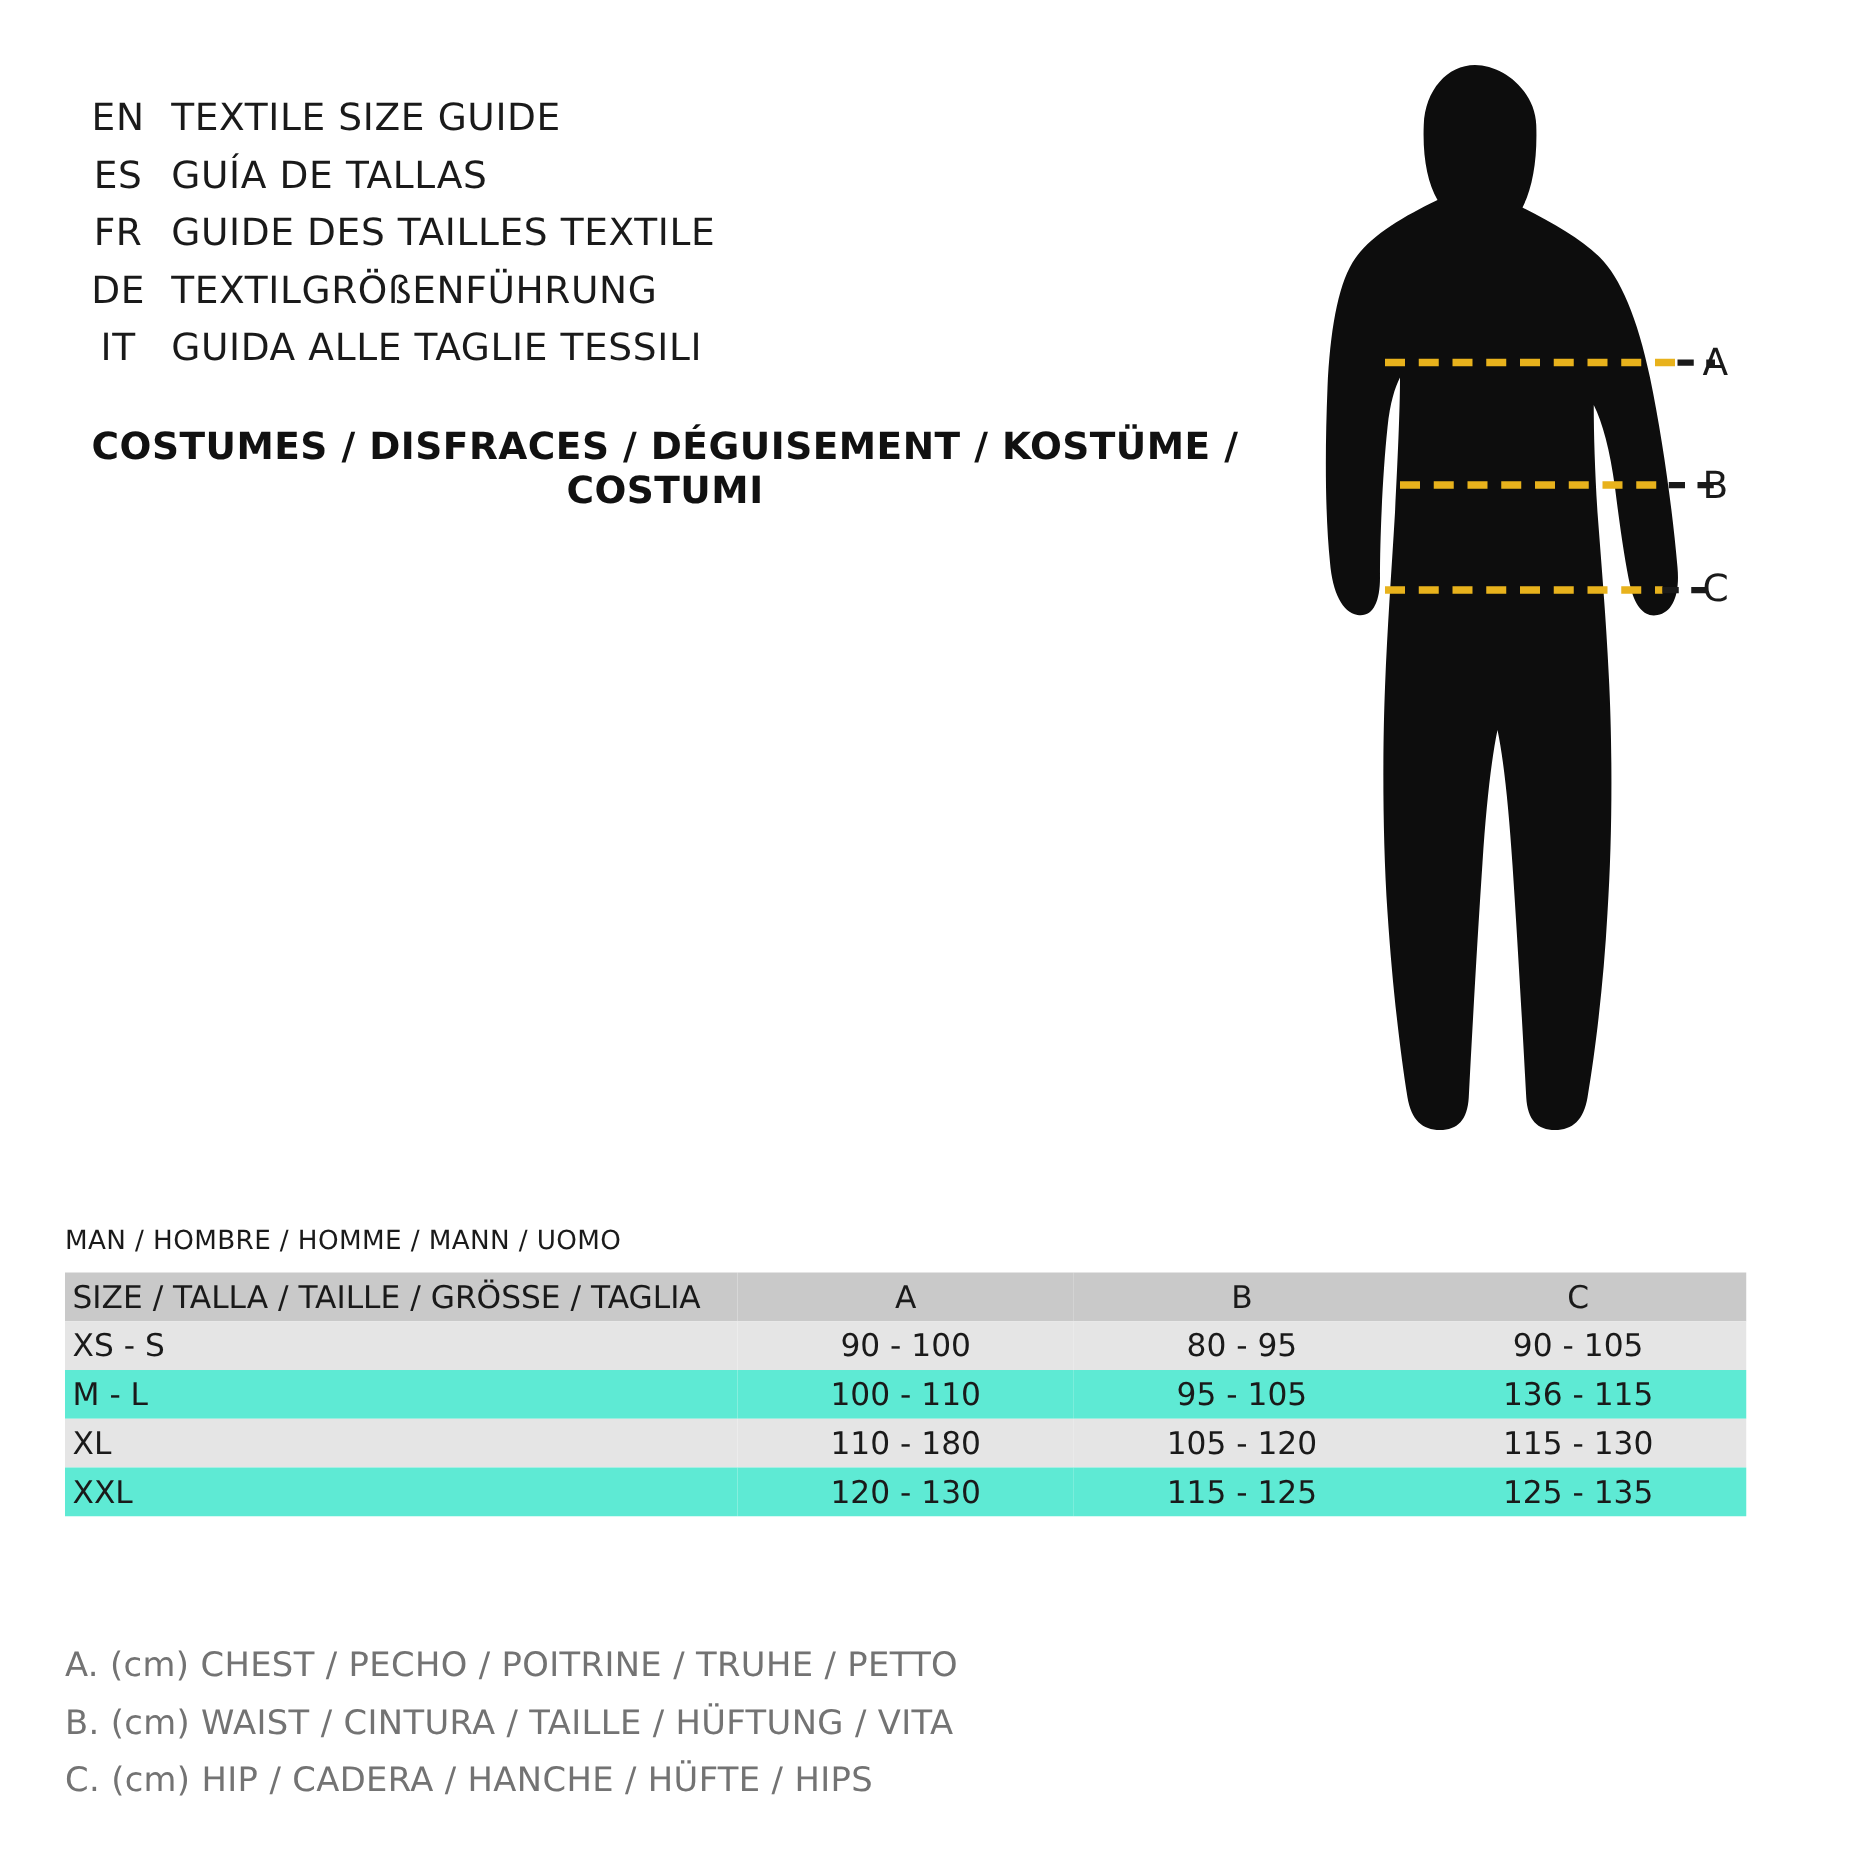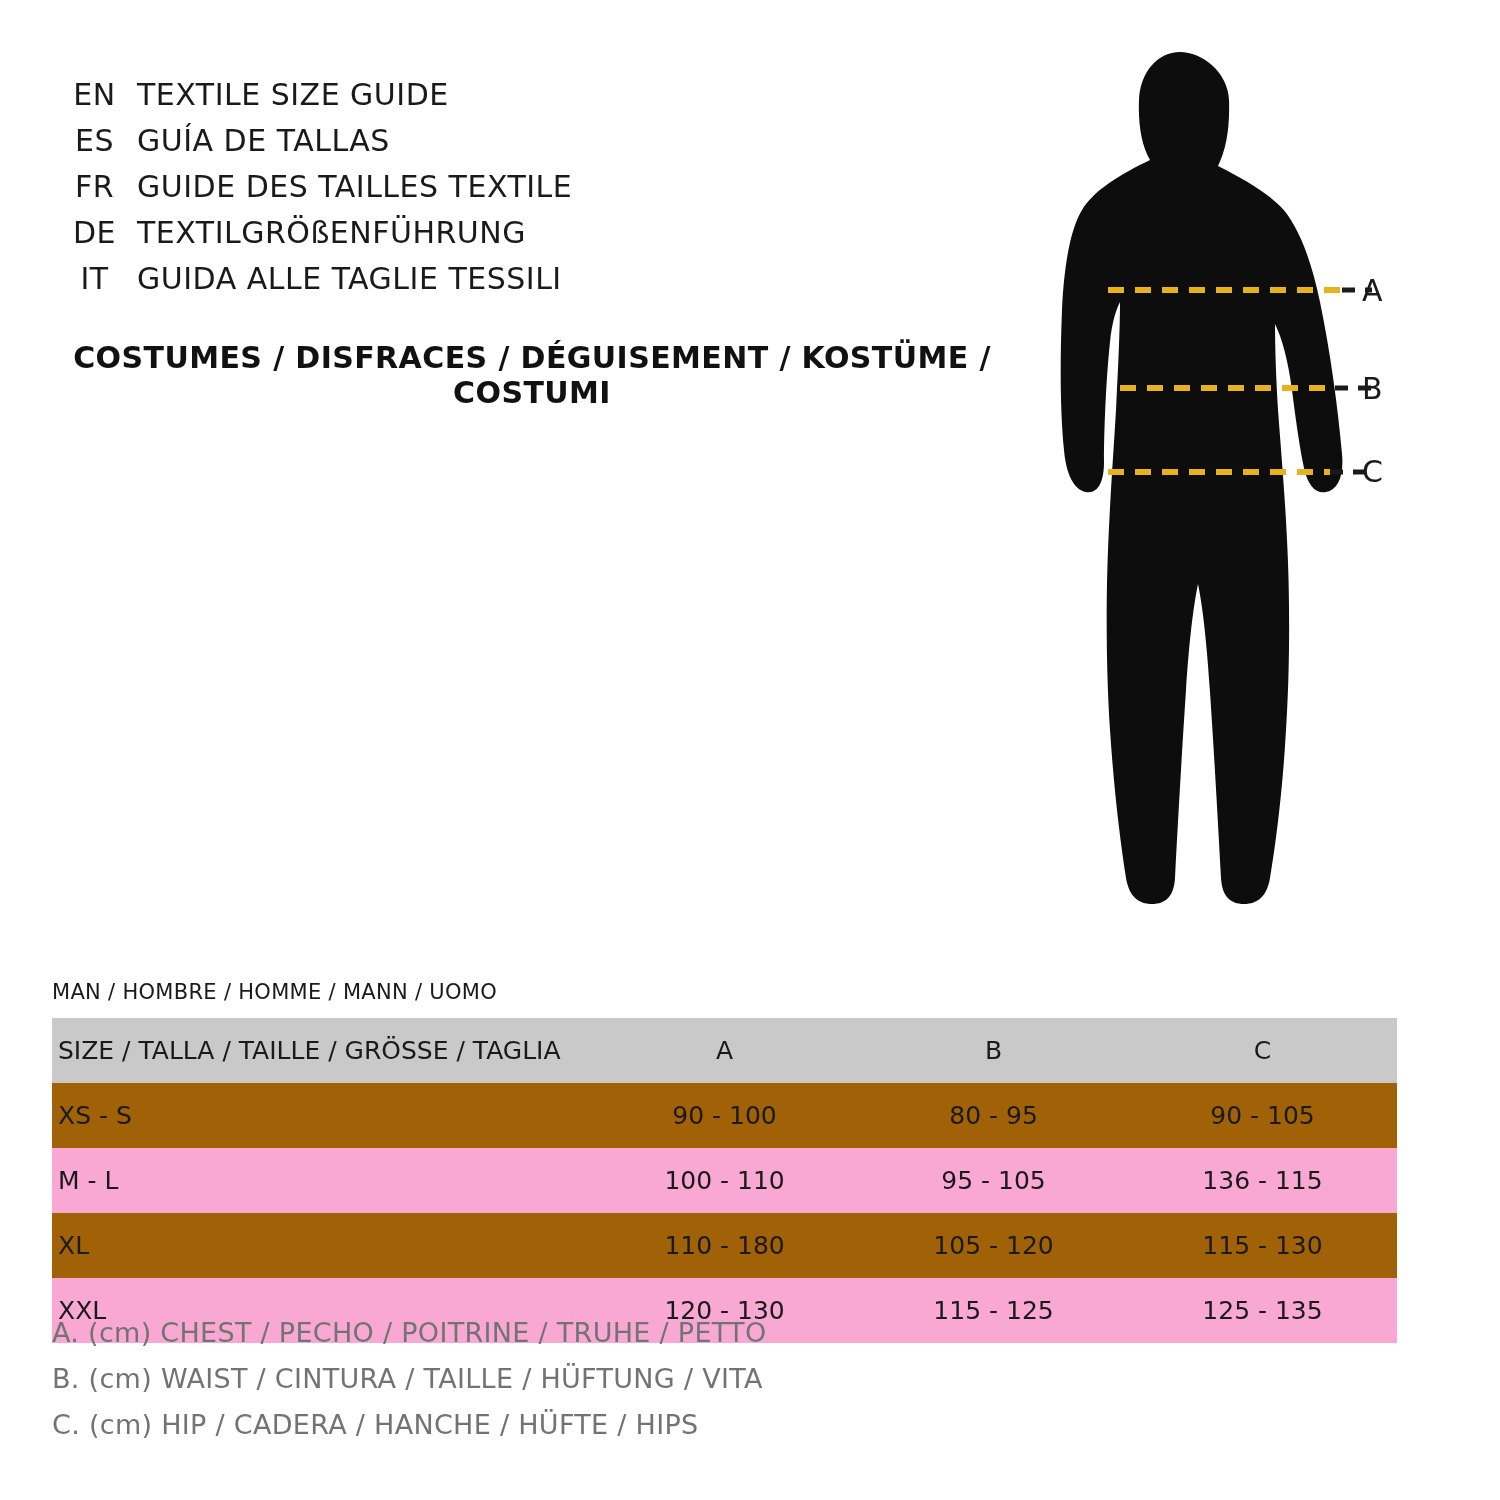--- a/index.html
+++ b/index.html
@@ -83,42 +83,42 @@
     margin-bottom: 14px;
   }
   table.size-table {
     border-collapse: collapse;
     width: 1345px;
     font-size: 25px;
     color: #1a1a1a;
   }
   table.size-table th,
   table.size-table td {
-    padding: 18px 10px;
+    padding: 5px 10px;
     font-weight: normal;
     text-align: center;
   }
   table.size-table th:first-child,
   table.size-table td:first-child {
     text-align: left;
     padding-left: 6px;
     width: 545px;
   }
   table.size-table th.col-m,
   table.size-table td.col-m {
     width: 260px;
   }
   thead tr {
     background: #c9c9c9;
   }
   tbody tr.odd {
-    background: #a16207;
+    background: #e5e5e5;
   }
   tbody tr.even {
-    background: #f9a8d4;
+    background: #5eead4;
     border-radius: 10px;
   }
 
   
   .legend {
     position: absolute;
     left: 52px;
     top: 1310px;
     width: 1100px;
   }

